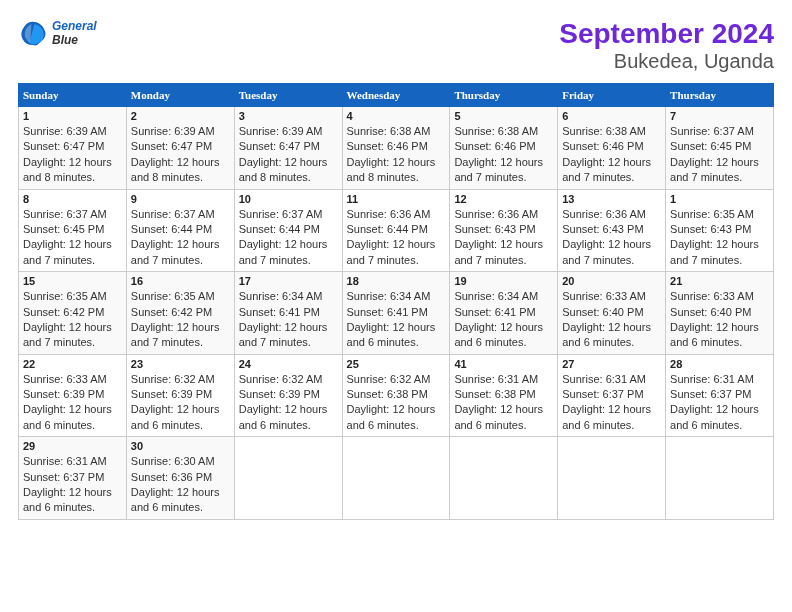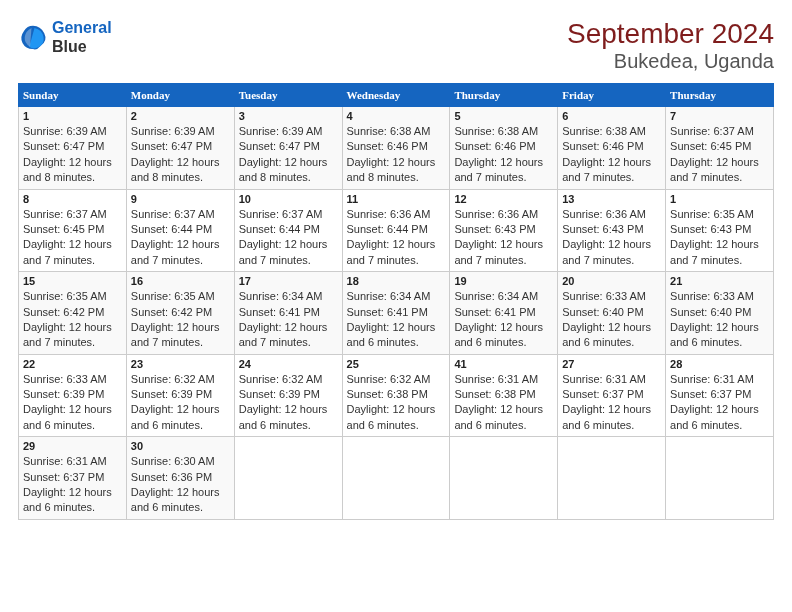--- a/index.html
+++ b/index.html
@@ -21,39 +21,40 @@
       justify-content: space-between;
       align-items: flex-start;
       margin-bottom: 10px;
     }
     .logo {
       display: flex;
       align-items: center;
       gap: 4px;
     }
     .logo-text {
-      font-size: 16px;
+      font-size: 12px;
       font-weight: bold;
       color: #333;
       line-height: 1.2;
+      font-style: italic;
     }
     .logo-text span {
       color: #1565c0;
     }
     .logo-icon {
       width: 30px;
       height: 30px;
     }
     .title-block {
       text-align: right;
     }
     .main-title {
       font-size: 28px;
-      font-weight: normal;
-      color: #7f1d1d;
+      font-weight: bold;
+      color: #6d28d9;
     }
     .subtitle {
       font-size: 20px;
       color: #555;
     }
     .calendar {
       width: 100%;
       border-collapse: collapse;
       font-size: 9px;
     }

